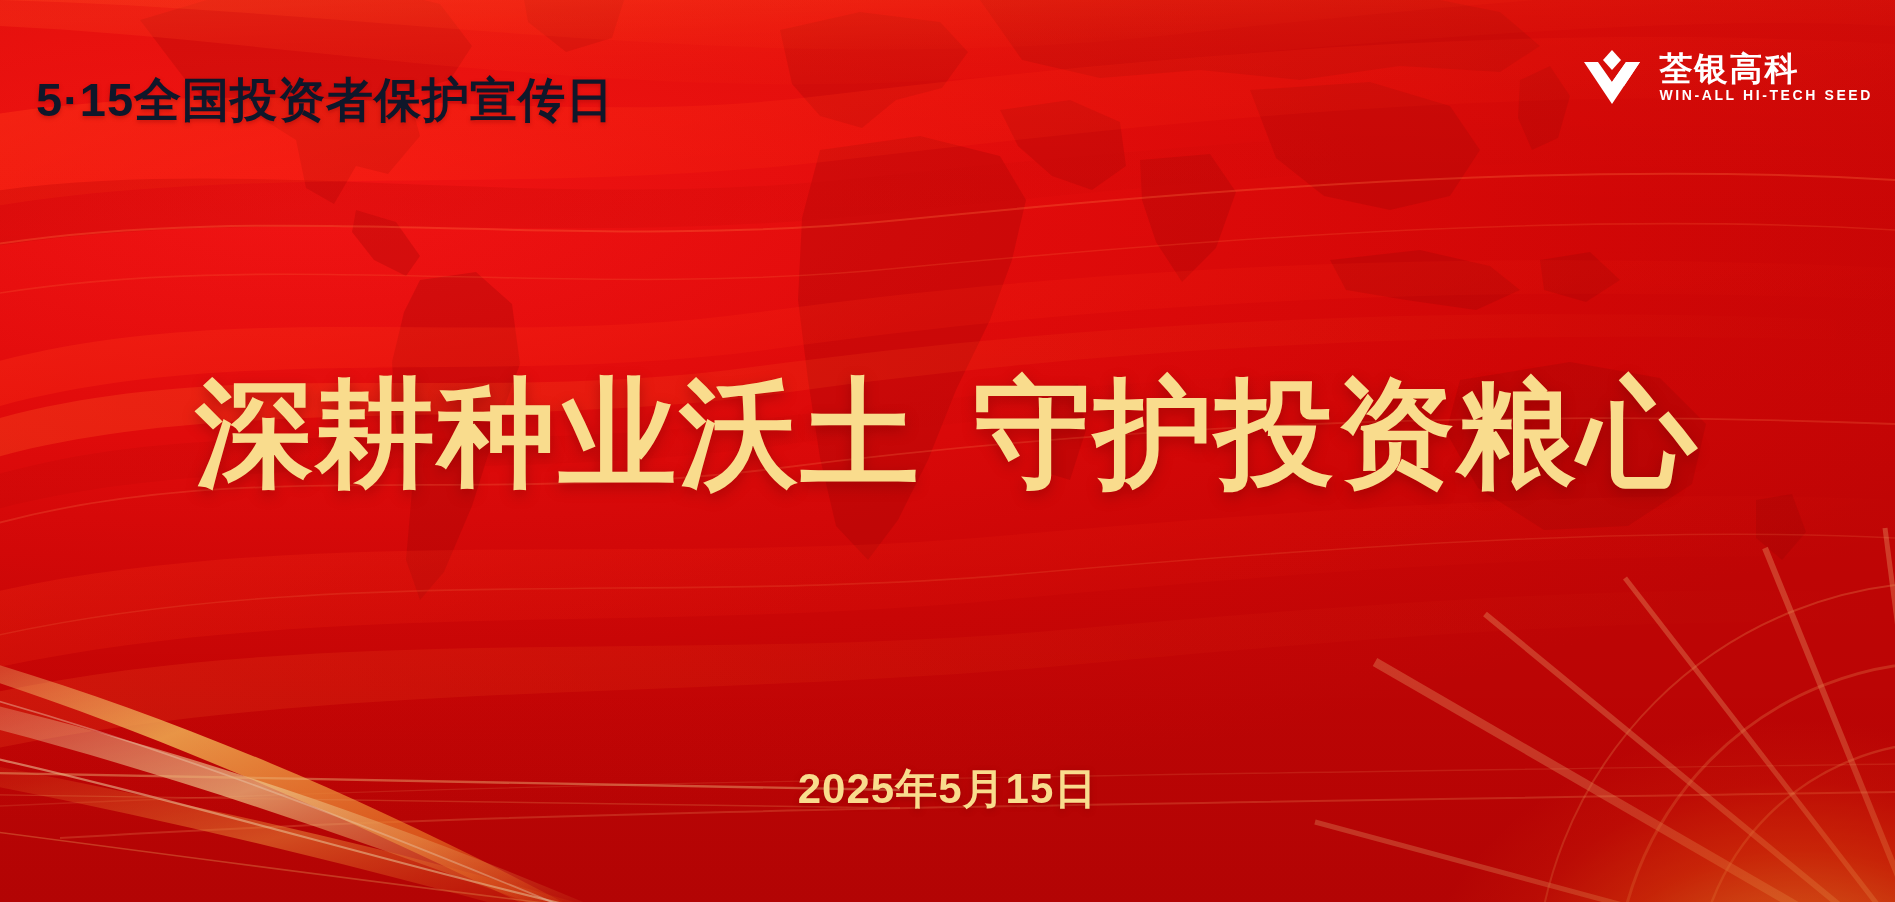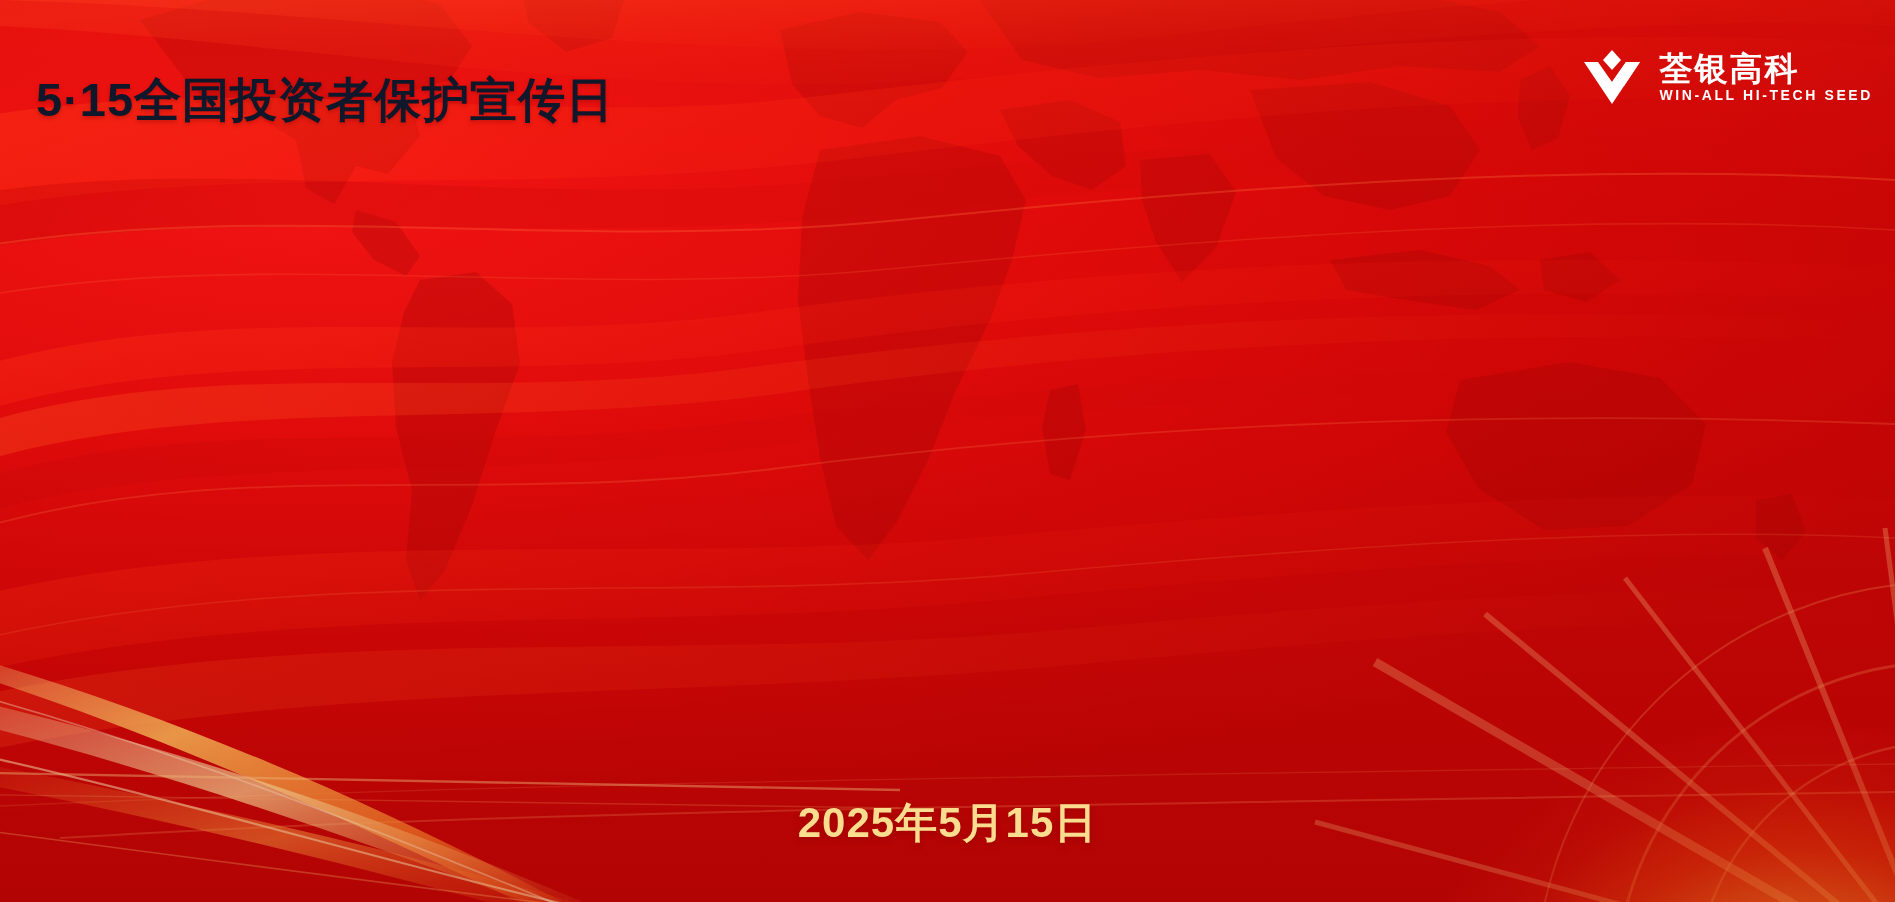--- a/index.html
+++ b/index.html
@@ -128,21 +128,21 @@
     color: #f9dc8d;
     letter-spacing: 3px;
     white-space: nowrap;
     text-shadow: 0 5px 14px rgba(110,0,0,0.40);
   }
   .headline .gap { display: inline-block; width: 52px; }
 
   .date {
     position: absolute;
     left: 0; right: 0;
-    top: 795px;
+    top: 761px;
     text-align: center;
     font-size: 42px;
     font-weight: 700;
     color: #f9dc8d;
     letter-spacing: 1px;
     white-space: nowrap;
     text-shadow: 0 2px 6px rgba(110,0,0,0.35);
   }
 </style>
 </head>
@@ -299,16 +299,19 @@
         <path d="M3,14 L17,14 L31,34 L45,14 L59,14 L31,56 Z" fill="#ffffff"></path>
         <path d="M31,34 L45,14 L59,14 L43,38 Z" fill="#ffffff"></path>
       </svg>
     </span>
     <span class="logo-text">
       <span class="logo-cn">荃银高科</span>
       <span class="logo-en">WIN-ALL HI-TECH SEED</span>
     </span>
   </div>
 
+  <div class="headline">
+    <span>深耕种业沃土</span><span class="gap"></span><span>守护投资粮心</span>
+  </div>
 
   <div class="date">2025年5月15日</div>
 
 </div>
 
 </body></html>

